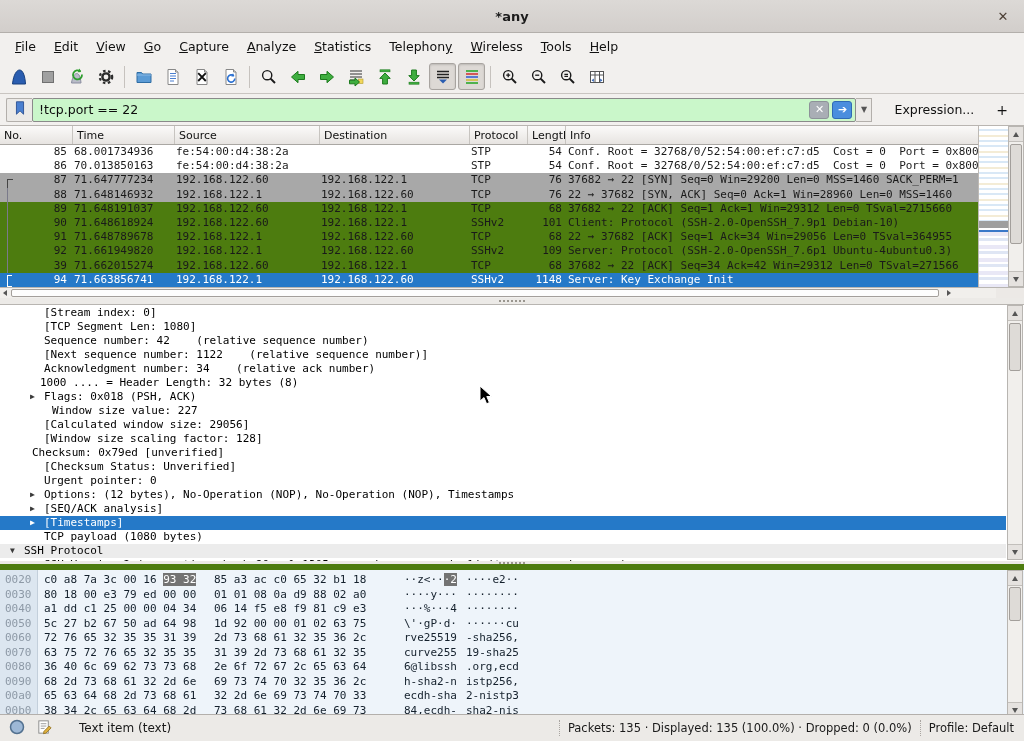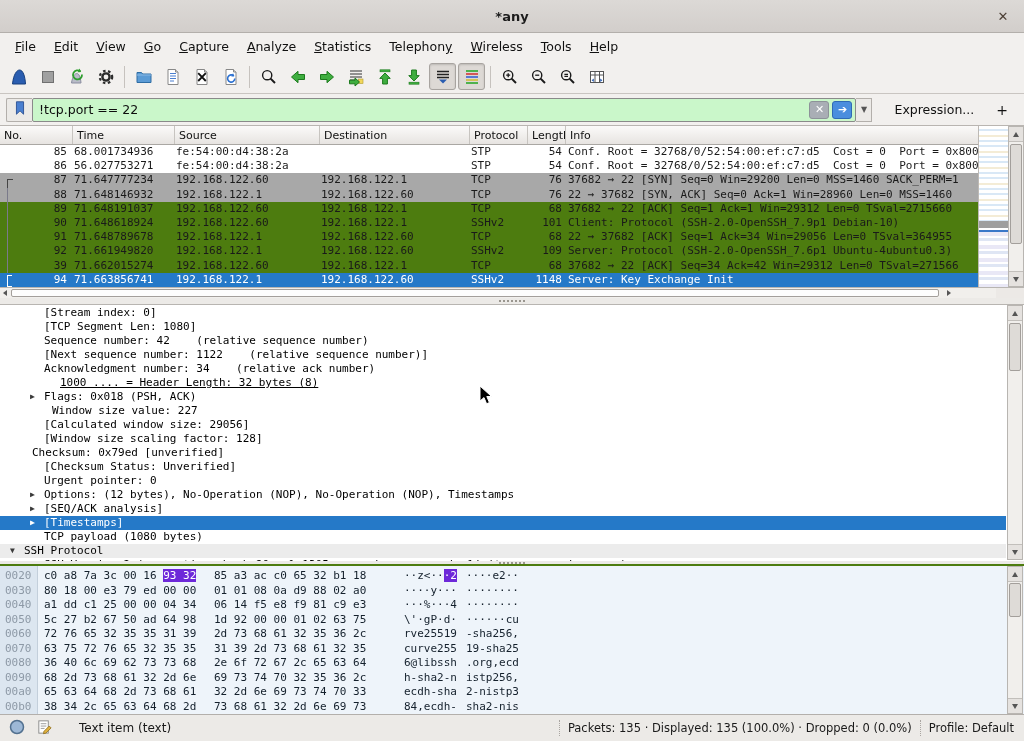--- a/index.html
+++ b/index.html
@@ -111,30 +111,30 @@
   .drow{position:relative;height:14px;line-height:14px;font-size:11px;white-space:pre;color:#000;}
   .drow .dtxt{position:absolute;top:0;}
   .drow .dar{position:absolute;top:0;font-size:8px;color:#3a3a3a;}
   .drow.sel{background:#2579c8;color:#fff;}
   .drow.sel .dar{color:#fff;}
   .drow.hover{background:#ececec;}
   .pdetail-vscroll{left:1007px;top:0;height:255px;}
 
   
   .phex{position:absolute;left:0;top:564px;width:1024px;height:150px;background:#eef4fa;
-    border-top:2px solid #4d7c0f;overflow:hidden;}
+    border-top:6px solid #4d7c0f;overflow:hidden;}
   .hex-offcol{position:absolute;left:0;top:0;width:38px;height:100%;background:#dce6f0;border-right:1px solid #c3cfdb;}
   .phex-rows{position:absolute;left:0;top:3px;width:1005px;}
   .hrow{display:flex;height:14.5px;line-height:14.5px;font-size:11px;white-space:pre;color:#14202c;}
   .hrow .hoff{width:38px;padding-left:5px;color:#8d99a6;flex-shrink:0;}
   .hrow .h1{margin-left:6px;width:152px;flex-shrink:0;}
   .hrow .h2{margin-left:18px;width:152px;flex-shrink:0;}
   .hrow .a1{margin-left:38px;width:54px;flex-shrink:0;}
   .hrow .a2{margin-left:8px;width:54px;flex-shrink:0;}
-  .hsel{background:#6d28d9;color:#fff;}
+  .hsel{background:#737373;color:#fff;}
   .phex-vscroll{left:1007px;top:0;height:148px;}
 
   
   .statusbar{position:absolute;left:0;top:714px;width:1024px;height:27px;background:#eceae7;
     border-top:1px solid #b3afab;display:flex;align-items:center;}
   .sbar-icon{margin-left:8px;display:flex;align-items:center;}
   .sbar-field{margin-left:26px;font-size:12px;color:#1a1a1a;}
   .sbar-right{margin-left:auto;display:flex;align-items:center;}
   .sbar-sep{border-left:1px dotted #a9a5a1;height:16px;margin:0 8px;}
   .sbar-stats,.sbar-profile{font-size:11.5px;color:#1a1a1a;}
@@ -365,21 +365,21 @@
         <div class="hcell c-no" style="font-family: &quot;DejaVu Sans&quot;, &quot;Liberation Sans&quot;, sans-serif;">No.</div>
         <div class="hcell c-time" style="font-family: &quot;DejaVu Sans&quot;, &quot;Liberation Sans&quot;, sans-serif;">Time</div>
         <div class="hcell c-src" style="font-family: &quot;DejaVu Sans&quot;, &quot;Liberation Sans&quot;, sans-serif;">Source</div>
         <div class="hcell c-dst" style="font-family: &quot;DejaVu Sans&quot;, &quot;Liberation Sans&quot;, sans-serif;">Destination</div>
         <div class="hcell c-proto" style="font-family: &quot;DejaVu Sans&quot;, &quot;Liberation Sans&quot;, sans-serif;">Protocol</div>
         <div class="hcell c-len" style="font-family: &quot;DejaVu Sans&quot;, &quot;Liberation Sans&quot;, sans-serif;">Length</div>
         <div class="hcell c-info" style="font-family: &quot;DejaVu Sans&quot;, &quot;Liberation Sans&quot;, sans-serif;">Info</div>
       </div>
     <div class="plist-rows" id="plist-rows">
         <div class="prow plain"><span class="c-no">85</span><span class="c-time">68.001734936</span><span class="c-src">fe:54:00:d4:38:2a</span><span class="c-dst"></span><span class="c-proto">STP</span><span class="c-len">54</span><span class="c-info">Conf. Root = 32768/0/52:54:00:ef:c7:d5  Cost = 0  Port = 0x8001</span></div>
-        <div class="prow plain"><span class="c-no">86</span><span class="c-time">56.027753271</span><span class="c-src">fe:54:00:d4:38:2a</span><span class="c-dst"></span><span class="c-proto">STP</span><span class="c-len">54</span><span class="c-info">Conf. Root = 32768/0/52:54:00:ef:c7:d5  Cost = 0  Port = 0x8001</span></div>
+        <div class="prow plain"><span class="c-no">86</span><span class="c-time">70.013850163</span><span class="c-src">fe:54:00:d4:38:2a</span><span class="c-dst"></span><span class="c-proto">STP</span><span class="c-len">54</span><span class="c-info">Conf. Root = 32768/0/52:54:00:ef:c7:d5  Cost = 0  Port = 0x8001</span></div>
         <div class="prow gray mark-start"><span class="c-no">87</span><span class="c-time">71.647777234</span><span class="c-src">192.168.122.60</span><span class="c-dst">192.168.122.1</span><span class="c-proto">TCP</span><span class="c-len">76</span><span class="c-info">37682 → 22 [SYN] Seq=0 Win=29200 Len=0 MSS=1460 SACK_PERM=1</span></div>
         <div class="prow gray mark-mid"><span class="c-no">88</span><span class="c-time">71.648146932</span><span class="c-src">192.168.122.1</span><span class="c-dst">192.168.122.60</span><span class="c-proto">TCP</span><span class="c-len">76</span><span class="c-info">22 → 37682 [SYN, ACK] Seq=0 Ack=1 Win=28960 Len=0 MSS=1460</span></div>
         <div class="prow lav mark-mid"><span class="c-no">89</span><span class="c-time">71.648191037</span><span class="c-src">192.168.122.60</span><span class="c-dst">192.168.122.1</span><span class="c-proto">TCP</span><span class="c-len">68</span><span class="c-info">37682 → 22 [ACK] Seq=1 Ack=1 Win=29312 Len=0 TSval=2715660</span></div>
         <div class="prow lav mark-mid"><span class="c-no">90</span><span class="c-time">71.648618924</span><span class="c-src">192.168.122.60</span><span class="c-dst">192.168.122.1</span><span class="c-proto">SSHv2</span><span class="c-len">101</span><span class="c-info">Client: Protocol (SSH-2.0-OpenSSH_7.9p1 Debian-10)</span></div>
         <div class="prow lav mark-mid"><span class="c-no">91</span><span class="c-time">71.648789678</span><span class="c-src">192.168.122.1</span><span class="c-dst">192.168.122.60</span><span class="c-proto">TCP</span><span class="c-len">68</span><span class="c-info">22 → 37682 [ACK] Seq=1 Ack=34 Win=29056 Len=0 TSval=364955</span></div>
         <div class="prow lav mark-mid"><span class="c-no">92</span><span class="c-time">71.661949820</span><span class="c-src">192.168.122.1</span><span class="c-dst">192.168.122.60</span><span class="c-proto">SSHv2</span><span class="c-len">109</span><span class="c-info">Server: Protocol (SSH-2.0-OpenSSH_7.6p1 Ubuntu-4ubuntu0.3)</span></div>
         <div class="prow lav mark-mid"><span class="c-no">39</span><span class="c-time">71.662015274</span><span class="c-src">192.168.122.60</span><span class="c-dst">192.168.122.1</span><span class="c-proto">TCP</span><span class="c-len">68</span><span class="c-info">37682 → 22 [ACK] Seq=34 Ack=42 Win=29312 Len=0 TSval=271566</span></div>
         <div class="prow sel mark-end"><span class="c-no">94</span><span class="c-time">71.663856741</span><span class="c-src">192.168.122.1</span><span class="c-dst">192.168.122.60</span><span class="c-proto">SSHv2</span><span class="c-len">1148</span><span class="c-info">Server: Key Exchange Init</span></div>
       </div>
 
@@ -407,21 +407,21 @@
       <div class="grip"></div>
     </div>
 
   <div class="pdetail mono">
     <div class="pdetail-rows" id="pdetail-rows">
         <div class="drow"><span class="dtxt" style="left: 44px;">[Stream index: 0]</span></div>
         <div class="drow"><span class="dtxt" style="left: 44px;">[TCP Segment Len: 1080]</span></div>
         <div class="drow"><span class="dtxt" style="left: 44px;">Sequence number: 42    (relative sequence number)</span></div>
         <div class="drow"><span class="dtxt" style="left: 44px;">[Next sequence number: 1122    (relative sequence number)]</span></div>
         <div class="drow"><span class="dtxt" style="left: 44px;">Acknowledgment number: 34    (relative ack number)</span></div>
-        <div class="drow"><span class="dtxt" style="left: 60px; text-decoration: underline;">1000 .... = Header Length: 32 bytes (8)</span></div>
+        <div class="drow"><span class="dtxt" style="left: 40px;">1000 .... = Header Length: 32 bytes (8)</span></div>
         <div class="drow"><span class="dar" style="left: 30px;">▶</span><span class="dtxt" style="left: 44px;">Flags: 0x018 (PSH, ACK)</span></div>
         <div class="drow"><span class="dtxt" style="left: 52px;">Window size value: 227</span></div>
         <div class="drow"><span class="dtxt" style="left: 44px;">[Calculated window size: 29056]</span></div>
         <div class="drow"><span class="dtxt" style="left: 44px;">[Window size scaling factor: 128]</span></div>
         <div class="drow"><span class="dtxt" style="left: 32px;">Checksum: 0x79ed [unverified]</span></div>
         <div class="drow"><span class="dtxt" style="left: 44px;">[Checksum Status: Unverified]</span></div>
         <div class="drow"><span class="dtxt" style="left: 44px;">Urgent pointer: 0</span></div>
         <div class="drow"><span class="dar" style="left: 30px;">▶</span><span class="dtxt" style="left: 44px;">Options: (12 bytes), No-Operation (NOP), No-Operation (NOP), Timestamps</span></div>
         <div class="drow"><span class="dar" style="left: 30px;">▶</span><span class="dtxt" style="left: 44px;">[SEQ/ACK analysis]</span></div>
         <div class="drow sel"><span class="dar" style="left: 30px;">▶</span><span class="dtxt" style="left: 44px;">[Timestamps]</span></div>

